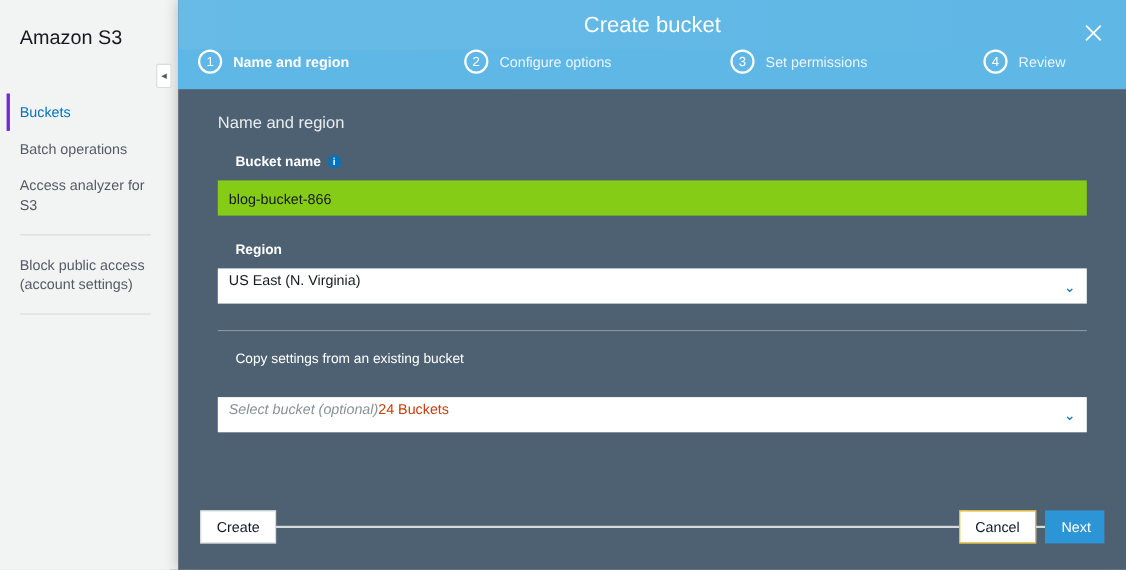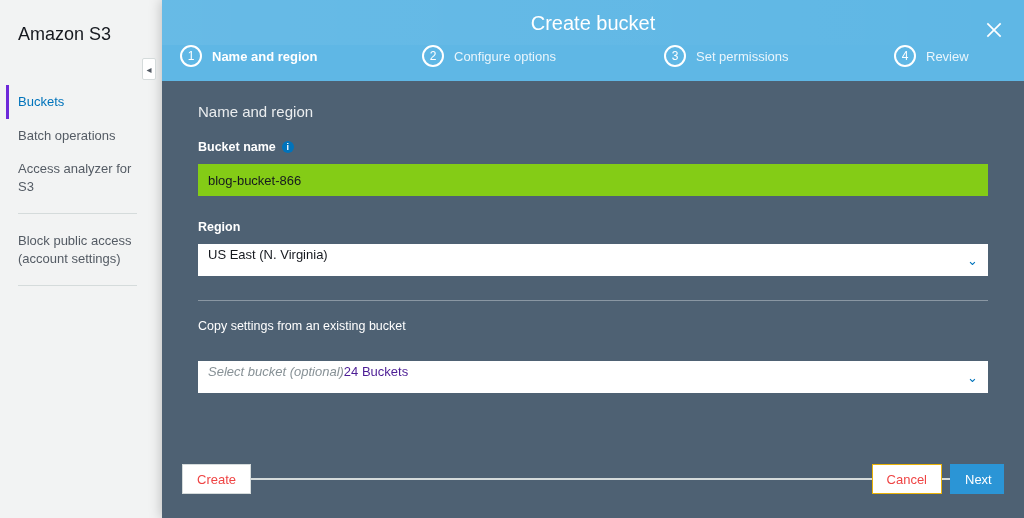--- a/index.html
+++ b/index.html
@@ -109,21 +109,21 @@
 
     
     .modal-body {
       flex: 1;
       padding: 22px 36px 0 36px;
       color: #fff;
       overflow: hidden;
       position: relative;
     }
     .section-title { font-size: 15px; font-weight: 400; color: #eaedef; margin-bottom: 20px; }
-    .field-label { font-size: 12.5px; font-weight: 700; color: #fff; margin-bottom: 10px; display: flex; align-items: center; gap: 6px; }
+    .field-label { font-size: 12.5px; font-weight: 700; color: #fff; margin-bottom: 10px; display: flex; align-items: center; gap: 6px; margin-left: 16px; }
     .info-dot {
       width: 12px; height: 12px; border-radius: 50%;
       background: #0073bb; color: #fff;
       font-size: 9px; font-weight: 700;
       display: inline-flex; align-items: center; justify-content: center;
     }
 
     .text-input {
       width: 100%;
       height: 32px;
@@ -139,21 +139,21 @@
       width: 100%;
       height: 32px;
       background: #fff;
     }
     .select-wrap .sel-text {
       position: absolute; left: 10px; top: 0; height: 20px;
       display: flex; align-items: center;
       font-size: 13px; color: #16191f;
     }
     .select-wrap .placeholder { color: #879196; font-style: italic; }
-    .select-wrap .count { color: #4c1d95; font-style: normal; }
+    .select-wrap .count { color: #c2410c; font-style: normal; }
     .select-wrap .chevron {
       position: absolute; right: 10px; top: 9px;
       color: #0073bb; font-size: 13px;
     }
 
     .field-block { margin-bottom: 24px; }
     .hr-light { border: none; border-top: 1px solid #8a97a3; margin: 6px 0 18px 0; }
 
     
     .modal-footer {
@@ -161,21 +161,21 @@
       position: relative;
     }
     .footer-hr { border: none; border-top: 2px solid #d5dbdb; margin: 0 16px 14px 16px; }
     .btn {
       height: 30px;
       padding: 0 14px;
       font-size: 13px;
       border: 1px solid transparent;
       cursor: pointer;
       background: #fff;
-      color: #ef4444;
+      color: #0f172a;
     }
     .btn-create { position: absolute; left: 20px; bottom: 24px; border: 1px solid #d5dbdb; }
     .btn-cancel { position: absolute; right: 82px; bottom: 24px; border: 1px solid #eab308; }
     .btn-next  { position: absolute; right: 20px; bottom: 24px; background: #2b95d6; color: #fff; width: 54px; }
   </style>
 </head>
 <body>
 
 <div class="sidebar">
   <div class="sidebar-title">Amazon S3</div>

